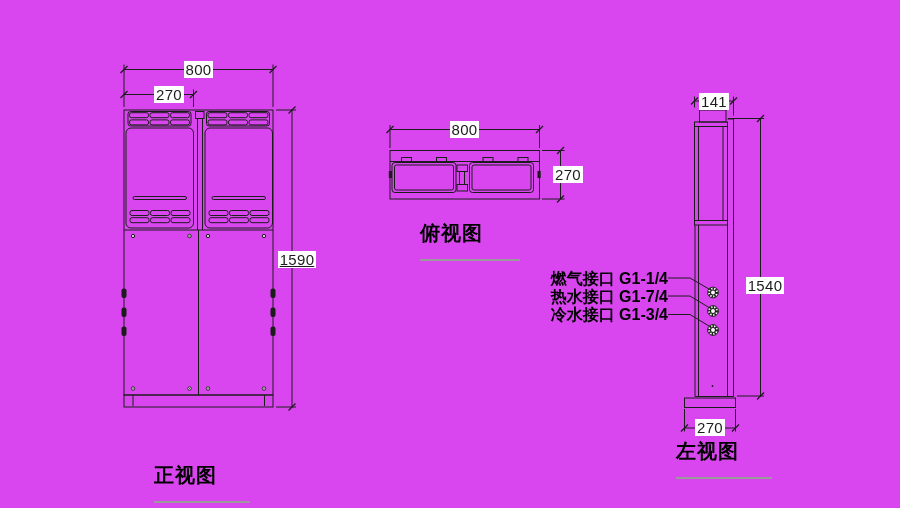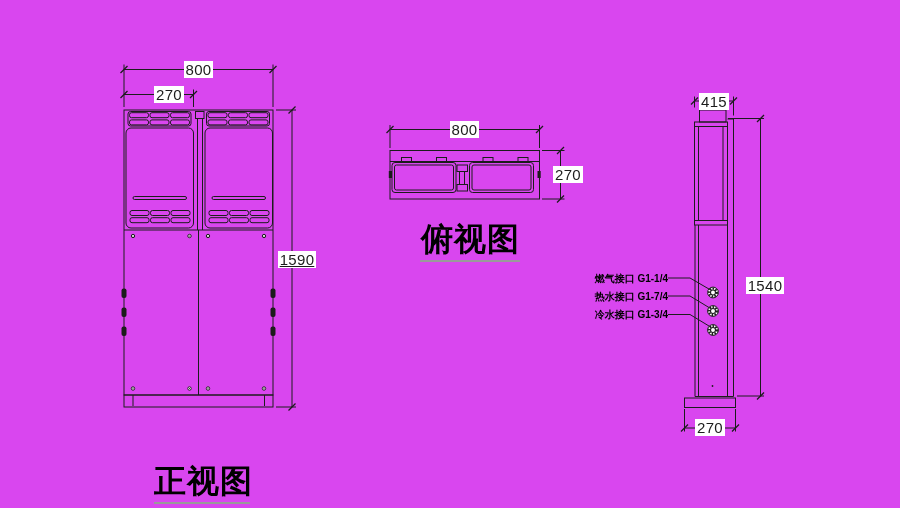--- a/index.html
+++ b/index.html
@@ -7,26 +7,26 @@
     position:relative; width:900px; height:508px; background:#d946ef;
     font-family:"Liberation Sans","DejaVu Sans",sans-serif; color:#1c1c1c; overflow:hidden;
   }
   .canvas svg { position:absolute; left:0; top:0; }
   .dim {
     position:absolute; font-size:15px; line-height:15px; text-align:center;
     letter-spacing:0.3px; color:#1c1c1c;
   }
   .dim span { background:#ffffff; padding:0 2px; }
   .vlabel {
-    position:absolute; font-size:32px; font-weight:bold; line-height:1;
-    text-align:right; color:#000; padding-bottom:5px;
+    position:absolute; font-size:20px; font-weight:bold; line-height:1;
+    text-align:left; color:#000; padding-bottom:16px;
     border-bottom:2px solid #9a9a9a; letter-spacing:1px; white-space:nowrap;
   }
   .conn-label {
-    position:absolute; left:548px; width:120px; font-size:10px; font-weight:bold;
+    position:absolute; left:548px; width:120px; font-size:16px; font-weight:bold;
     line-height:13px; text-align:right; white-space:nowrap; color:#000;
   }
 </style>
 </head>
 <body>
 
 <div class="canvas">
 
   <svg width="900" height="508" viewBox="0 0 900 508" stroke="#1c1c1c" fill="none" stroke-width="1">
     <defs>
@@ -217,24 +217,25 @@
     </g>
   </svg>
 
   <div class="dim" style="left:124px; top:62px; width:149px;"><span>800</span></div>
   <div class="dim" style="left:135px; top:87px; width:68px;"><span>270</span></div>
   <div class="dim" style="left:276px; top:252px; width:42px;text-decoration:underline;"><span>1590</span></div>
 
   <div class="dim" style="left:390px; top:122px; width:149px;"><span>800</span></div>
   <div class="dim" style="left:548px; top:167px; width:40px;"><span>270</span></div>
 
-  <div class="dim" style="left:694px; top:94px; width:40px;"><span>415</span></div>
+  <div class="dim" style="left:694px; top:94px; width:40px;"><span>141</span></div>
   <div class="dim" style="left:743px; top:254px; width:44px;margin-top:24px;"><span>1540</span></div>
   <div class="dim" style="left:690px; top:420px; width:40px;"><span>270</span></div>
 
   <div class="conn-label" style="top:271.5px;">燃气接口 G1-1/4</div>
   <div class="conn-label" style="top:289.5px;">热水接口 G1-7/4</div>
   <div class="conn-label" style="top:308px;">冷水接口 G1-3/4</div>
 
   <div class="vlabel" style="left:154px; top:465px; width:96px;">正视图</div>
   <div class="vlabel" style="left:420px; top:223px; width:100px;">俯视图</div>
+  <div class="vlabel" style="left:676px; top:441px; width:96px;">左视图</div>
 
 </div>
 
 </body></html>

